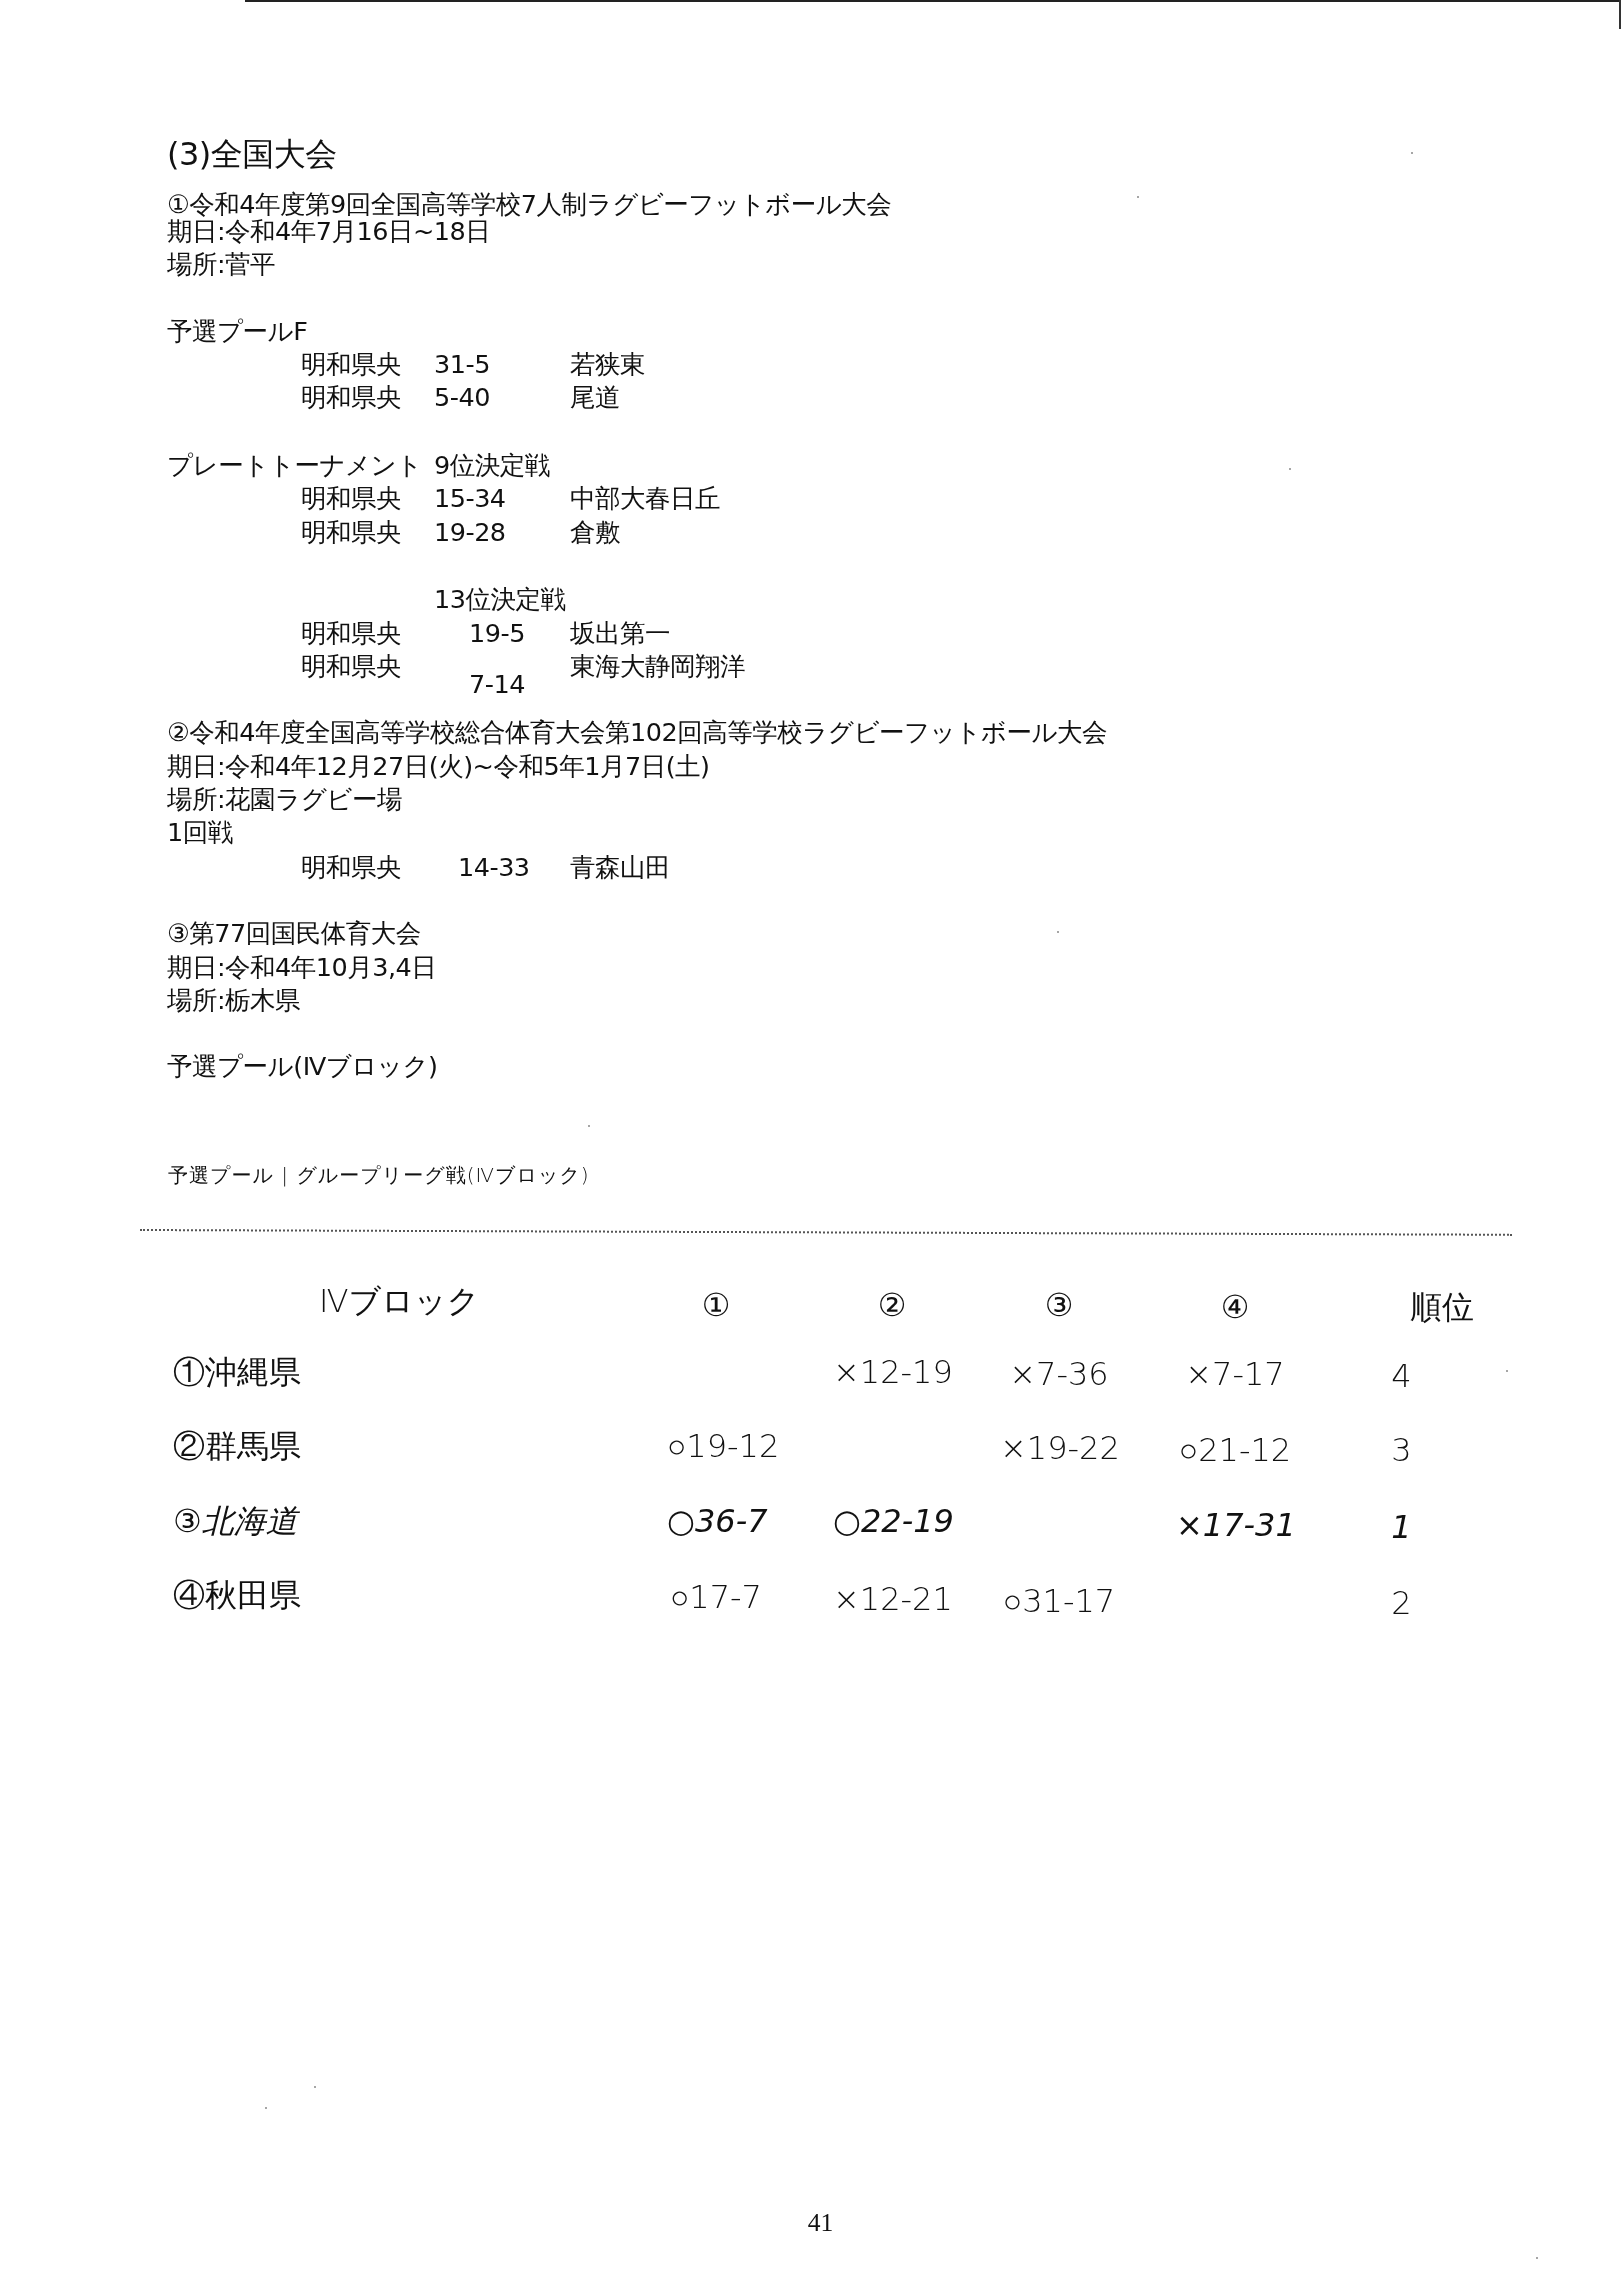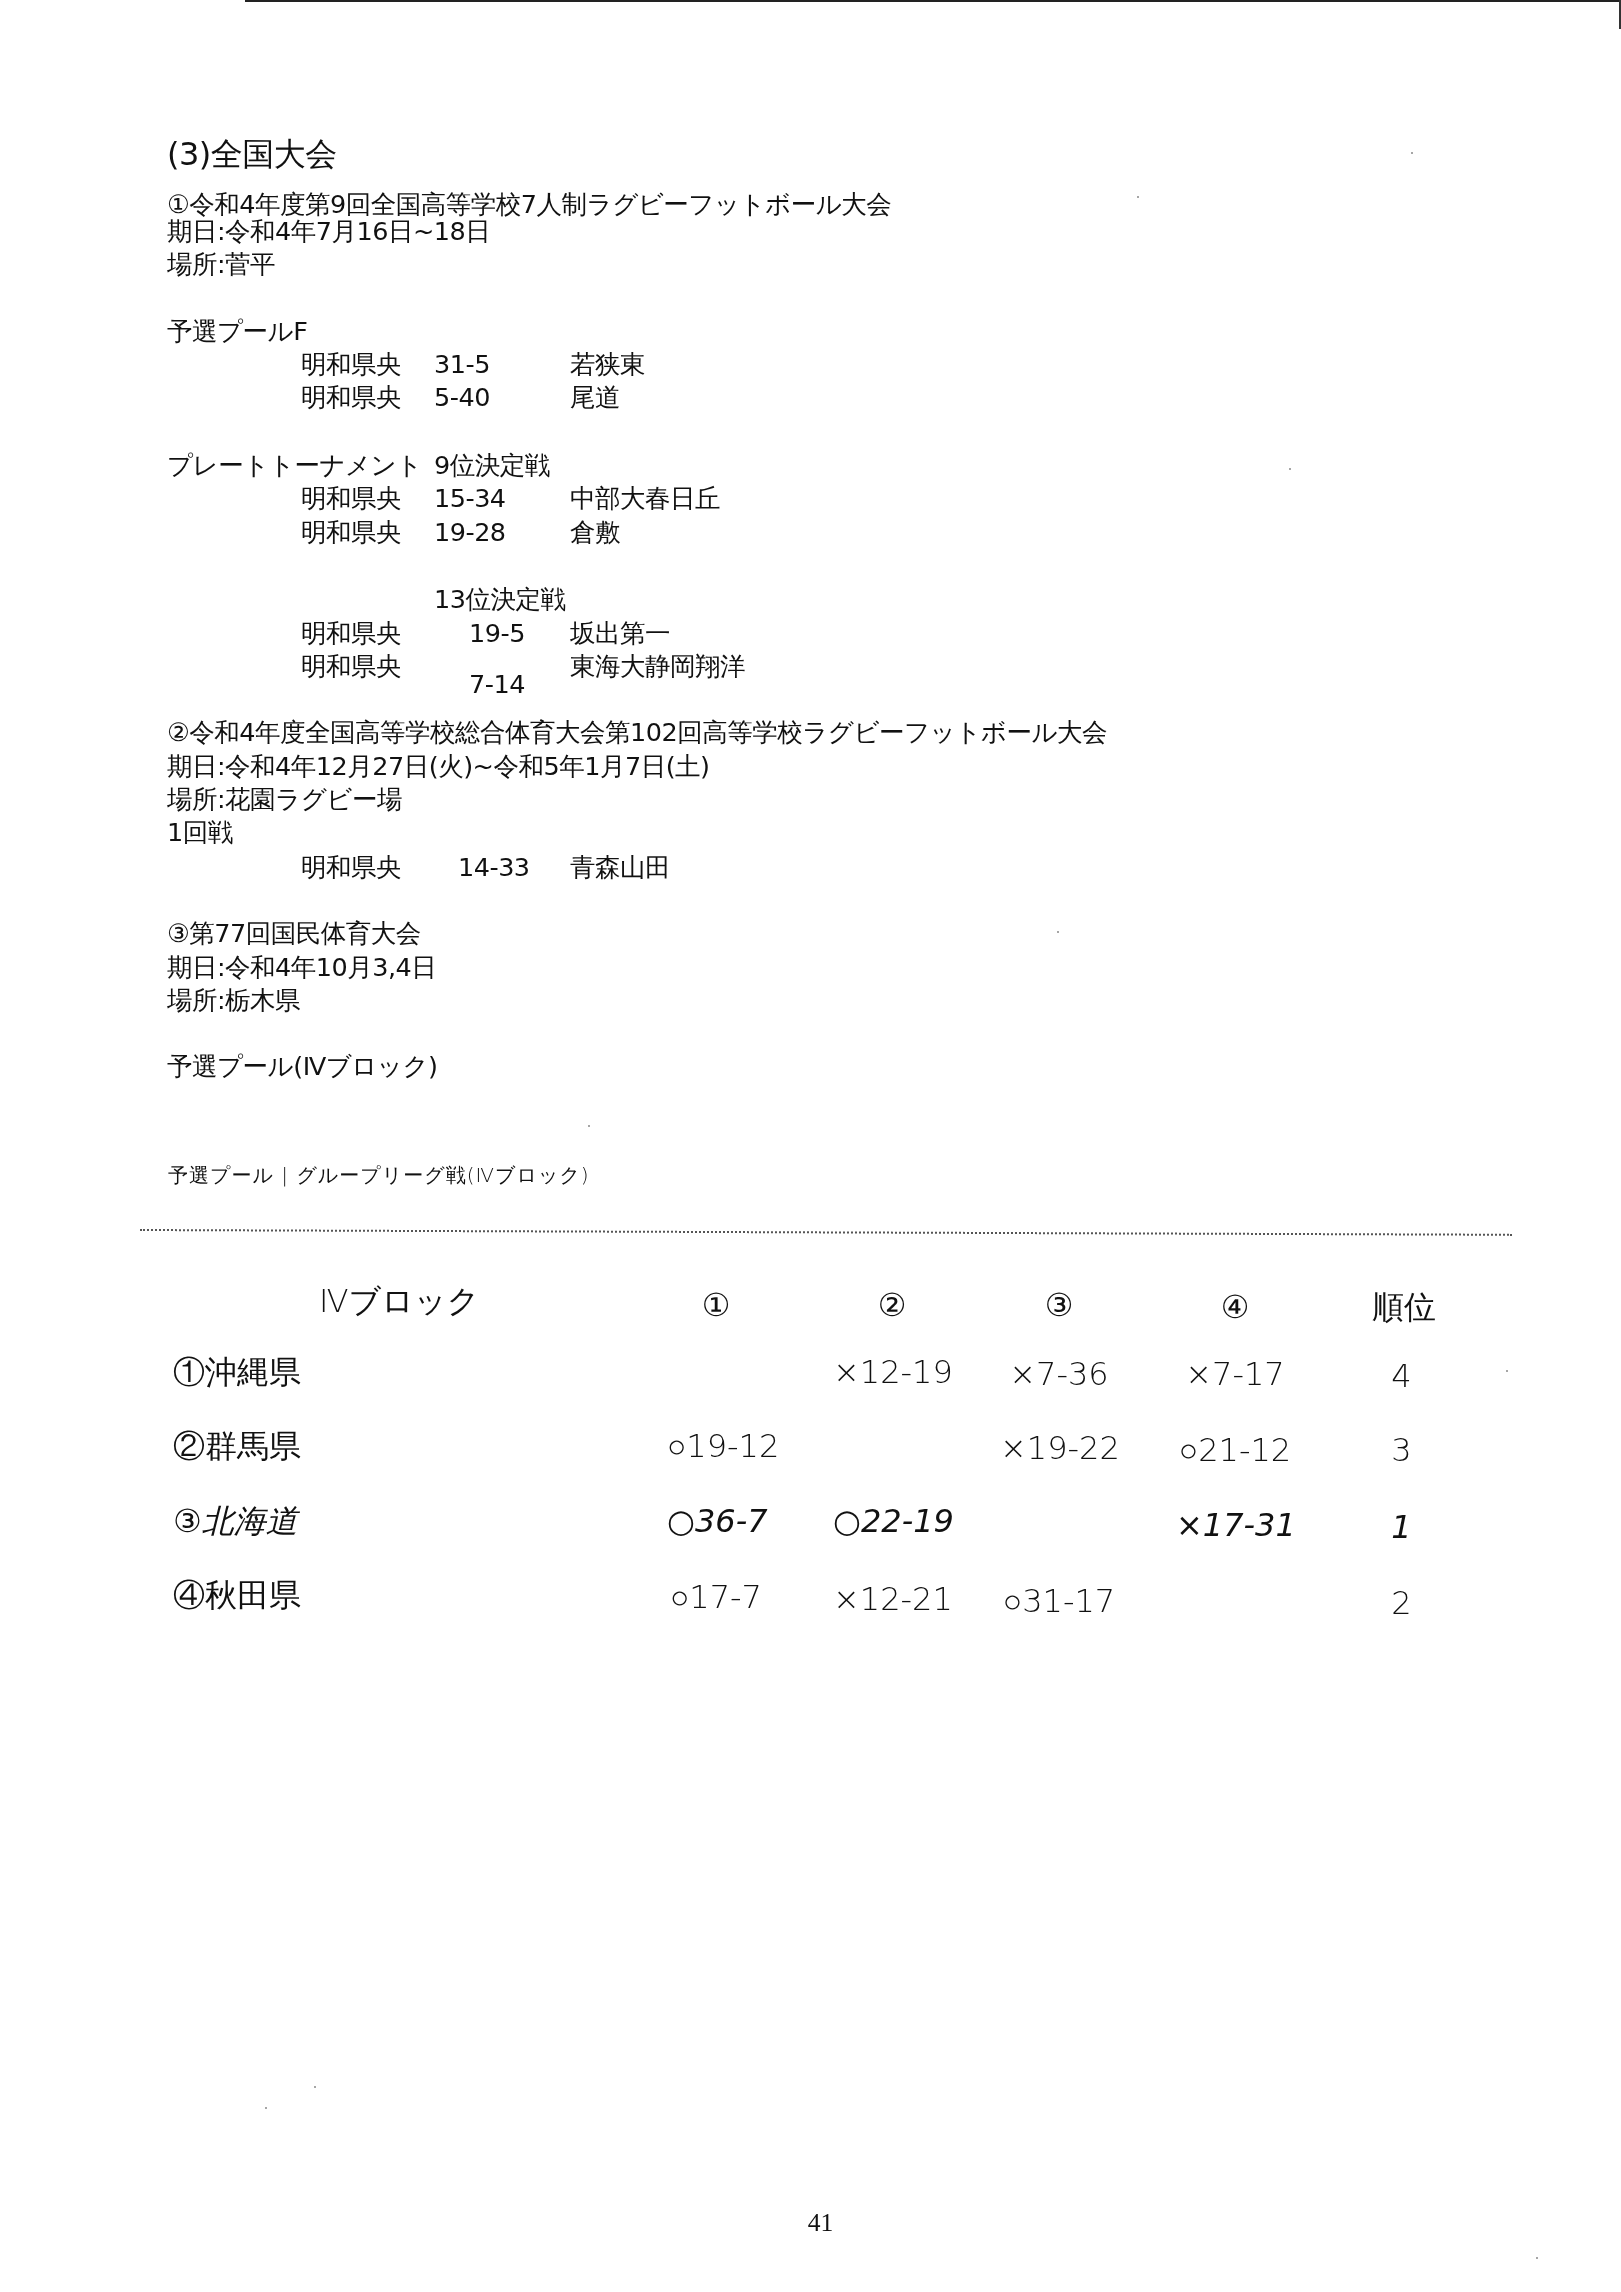--- a/index.html
+++ b/index.html
@@ -177,21 +177,21 @@
 <div class="table-title">予選プール | グループリーグ戦(Ⅳブロック)</div>
 <div class="dotted-rule"></div>
 
 <div class="grid">
   <div class="grid-row" style="top:0px;">
     <div class="cell hdr-name">Ⅳブロック</div>
     <div class="cell c-1" style="top:3.9px;">①</div>
     <div class="cell c-2" style="top:3.9px;">②</div>
     <div class="cell c-3" style="top:3.9px;">③</div>
     <div class="cell c-4" style="top:5.9px;">④</div>
-    <div class="cell c-rank" style="top:5.9px;">順位</div>
+    <div class="cell c-rank" style="top:5.9px;margin-left:38px;">順位</div>
   </div>
 
   <div class="grid-row" style="top:71px;">
     <div class="cell c-name">①沖縄県</div>
     <div class="cell c-1"></div>
     <div class="cell c-2">×12-19</div>
     <div class="cell c-3" style="top:2px;">×7-36</div>
     <div class="cell c-4" style="top:2px;">×7-17</div>
     <div class="cell c-rank" style="top:3.9px;">4</div>
   </div>

